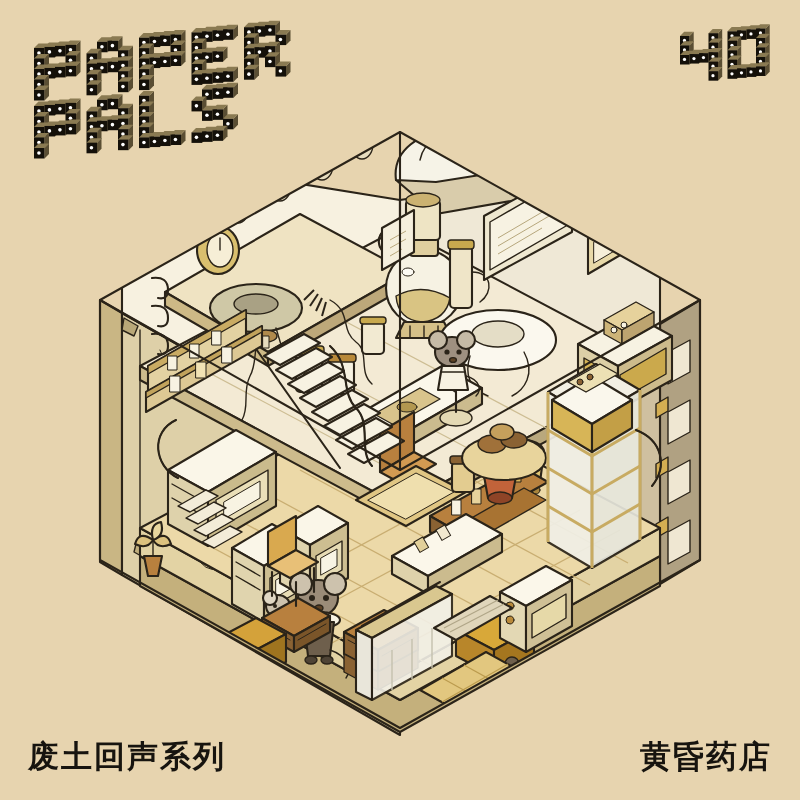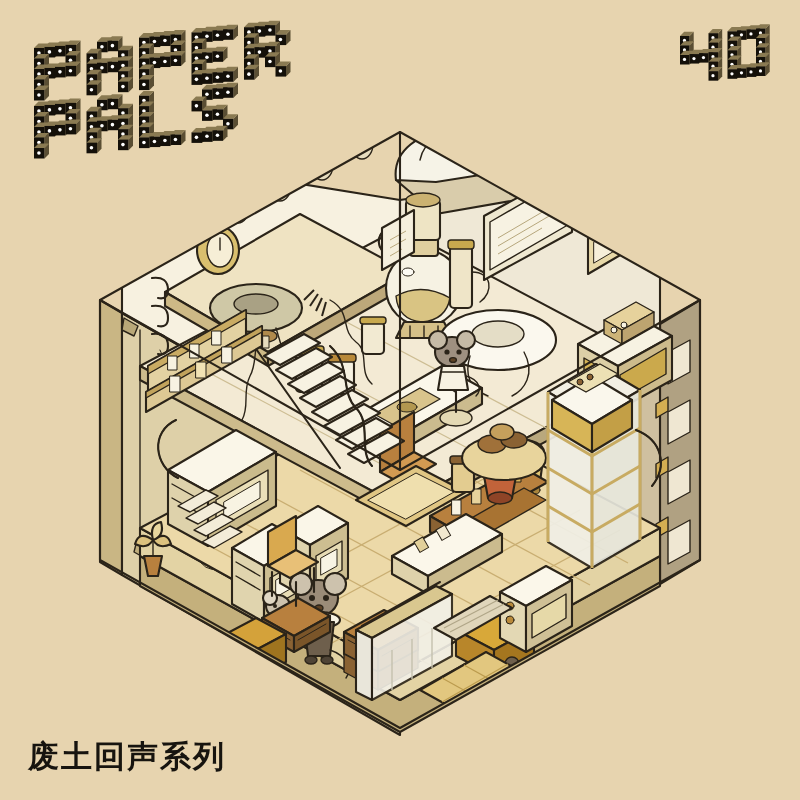--- a/index.html
+++ b/index.html
@@ -1160,14 +1160,15 @@
           <polygon points="101.5,48.476 105.7,44.275999999999996 105.7,53.775999999999996 101.5,57.976" fill="#5a4e33"></polygon>
           <polygon points="92,48.476 101.5,48.476 105.7,44.275999999999996 96.2,44.275999999999996" fill="#8a7a52"></polygon>
           <rect x="92" y="48.476" width="9.5" height="9.5" fill="#141009"></rect>
           <rect x="94.85" y="51.326" width="3.2300000000000004" height="3.2300000000000004" rx="1.6150000000000002" fill="#ffffff"></rect>
         </g>
     </svg>
   </div>
 
   <div class="caption" id="caption-left">废土回声系列</div>
 
+  <div class="caption" id="caption-right">黄昏药店</div>
 
 </div>
 
 </body></html>

